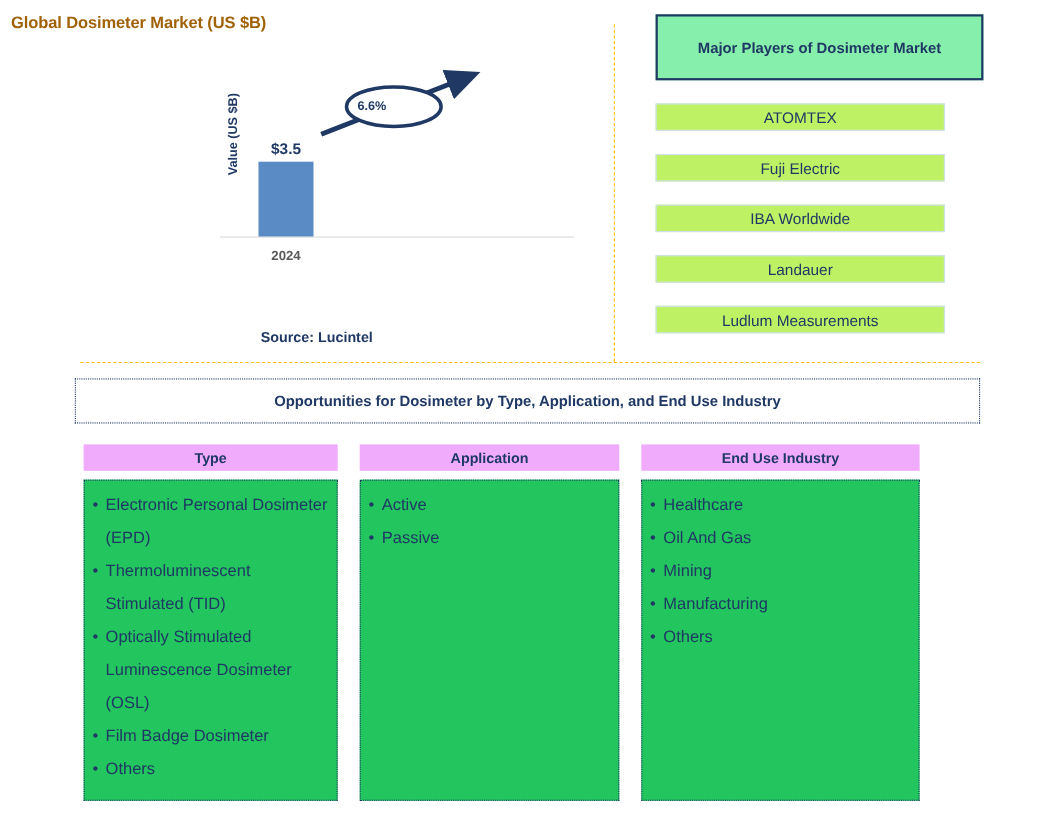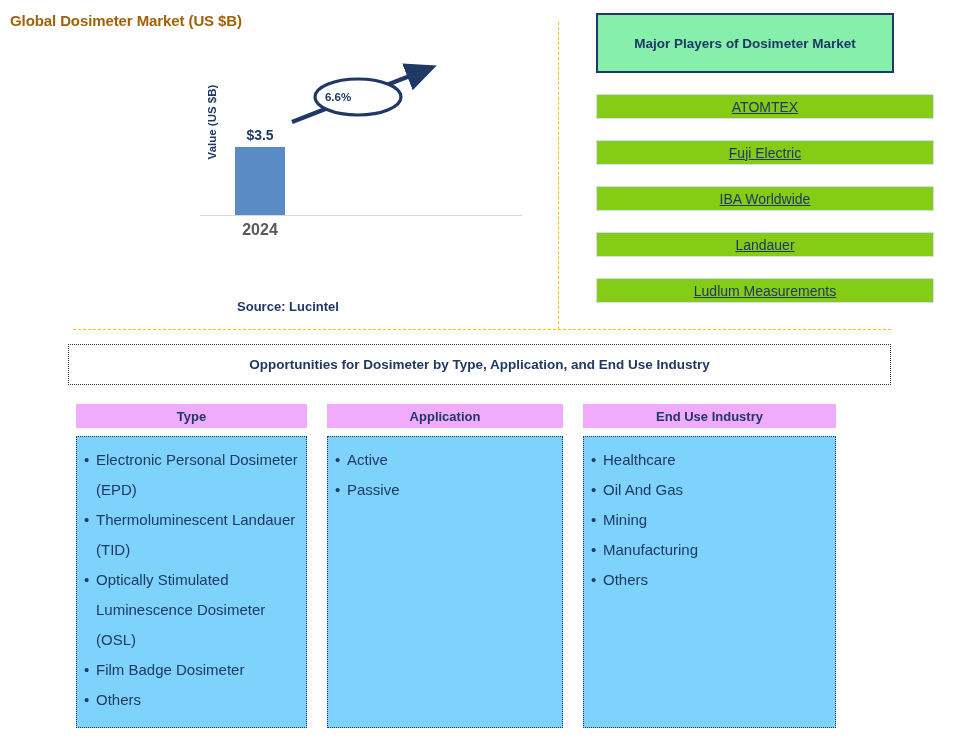--- a/index.html
+++ b/index.html
@@ -84,21 +84,21 @@
     background: #5b8bc4;
   }
   .bar-rect.b1 { height: 68px; }
   .bar-rect.b2 { height: 106px; }
   .bar-label {
     position: absolute;
     bottom: -24px;
     left: 0;
     width: 100px;
     text-align: center;
-    font-size: 16px;
+    font-size: 12px;
     font-weight: bold;
     color: #595959;
   }
   #cagr-svg {
     position: absolute;
     left: 110px;
     top: 0px;
     width: 160px;
     height: 72px;
     overflow: visible;
@@ -159,31 +159,30 @@
     display: flex;
     align-items: center;
     justify-content: center;
     font-size: 13.5px;
     font-weight: bold;
     color: #1f3864;
     background: #86efac;
   }
   .player-row {
     box-sizing: border-box;
-    width: 338px;
+    width: 263px;
     height: 25px;
     margin-top: 21px;
     border: 1px solid #cfe0f0;
     display: flex;
     align-items: center;
     justify-content: center;
     font-size: 14px;
     color: #1f3864;
-    background: #84cc16;
-    text-decoration: underline;
+    background: #bef264;
   }
 
   
   #opportunities-banner {
     position: absolute;
     left: 68px;
     top: 344px;
     width: 823px;
     height: 41px;
     box-sizing: border-box;
@@ -224,21 +223,21 @@
     font-weight: bold;
     color: #1f3864;
   }
   .segment-body {
     box-sizing: border-box;
     width: 100%;
     height: 292px;
     margin-top: 8px;
     border: 1.5px dotted #1f3864;
     padding: 8px 6px 6px 6px;
-    background: #7dd3fc;
+    background: #22c55e;
   }
   .segment-body ul {
     list-style: none;
     margin: 0;
     padding: 0;
   }
   .segment-body li {
     font-size: 15px;
     color: #1f3864;
     line-height: 30px;
@@ -318,21 +317,21 @@
   <span>Opportunities for Dosimeter by Type, Application, and End Use Industry</span>
 </div>
 
 <div id="columns">
 
   <div class="segment-col c0">
     <div class="segment-header">Type</div>
     <div class="segment-body">
       <ul>
         <li>Electronic Personal Dosimeter (EPD)</li>
-        <li>Thermoluminescent Landauer (TID)</li>
+        <li>Thermoluminescent Stimulated (TID)</li>
         <li>Optically Stimulated Luminescence Dosimeter (OSL)</li>
         <li>Film Badge Dosimeter</li>
         <li>Others</li>
       </ul>
     </div>
   </div>
 
   <div class="segment-col c1">
     <div class="segment-header">Application</div>
     <div class="segment-body">

